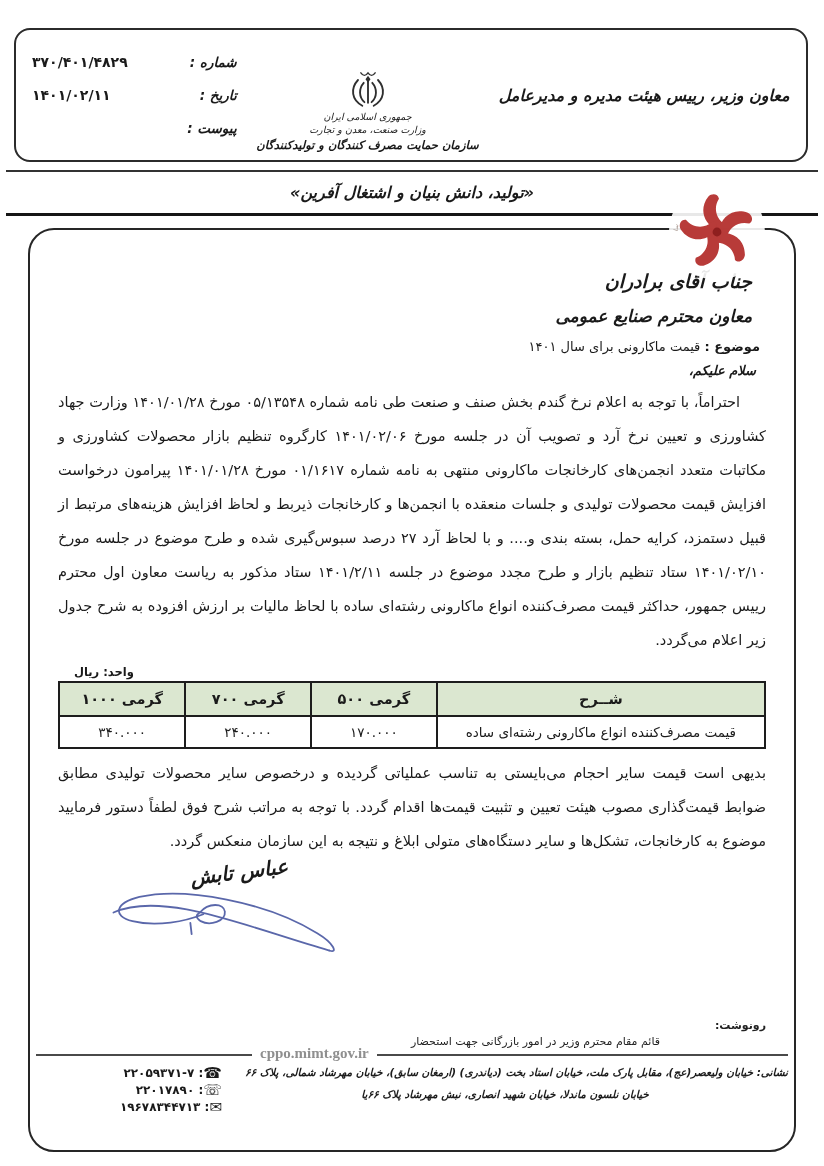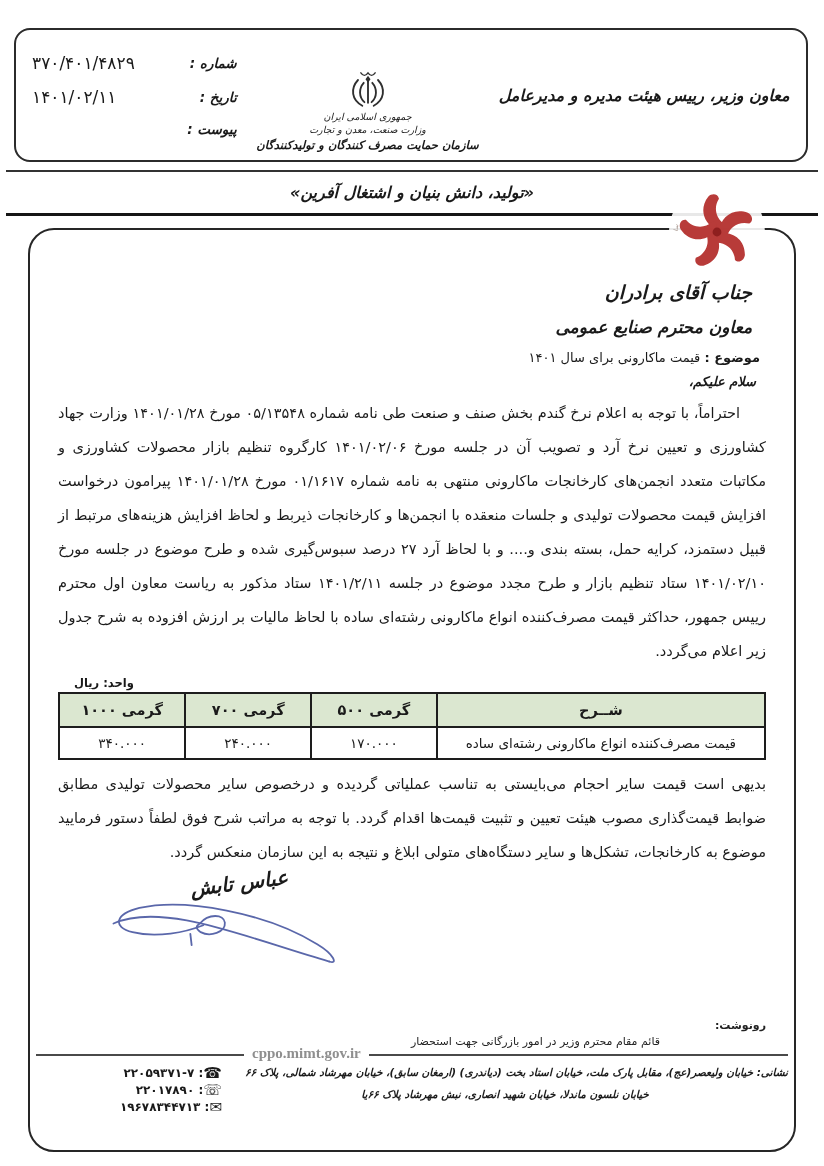--- a/index.html
+++ b/index.html
@@ -15,31 +15,31 @@
     display:flex; padding:8px 14px;
   }
   .lh-title{width:39%; display:flex; align-items:center; justify-content:center;}
   .lh-title .t{font-style:italic; font-weight:bold; font-size:16px; white-space:nowrap;}
   .lh-org{width:34%; display:flex; flex-direction:column; align-items:center; justify-content:flex-end; text-align:center;}
   .lh-org .small{font-size:9.5px; font-style:italic; line-height:13px;}
   .lh-org .big{font-size:11.5px; font-weight:bold; font-style:italic; white-space:nowrap; margin-top:2px;}
   .lh-meta{width:27%; display:flex; flex-direction:column; justify-content:space-around; padding:8px 2px;}
   .meta-row{display:flex; justify-content:space-between; align-items:center;}
   .meta-label{font-style:italic; font-weight:bold; font-size:13.5px;text-align:right;}
-  .meta-value{font-weight:normal; font-size:17px; direction:ltr;}
+  .meta-value{font-weight:bold; font-size:14px; direction:ltr;}
   
   .rule-top{position:absolute; top:170px; left:6px; right:6px; border-top:2px solid #333;}
   .slogan{position:absolute; top:176px; left:0; right:0; text-align:center;
           font-size:16px; font-weight:bold; font-style:italic; line-height:34px;}
   .rule-bottom{position:absolute; top:213px; left:6px; right:6px; border-top:3px solid #161616;}
   
   .main-box{
     position:absolute; left:28px; top:228px; width:768px; height:924px;
     border:2.5px solid #262626; border-radius:26px; box-sizing:border-box;
-    padding:37px 28px 0 28px;
+    padding:26px 28px 0 28px;
   }
   .addressee{font-size:19px; font-weight:bold; font-style:italic; text-align:right; margin:14px 14px 0 0;}
   .addressee-title{font-size:17px; font-weight:bold; font-style:italic; text-align:right; margin:14px 14px 0 0;}
   .subject{font-size:13px; text-align:right; margin:13px 6px 0 0;}
   .subject .lbl{font-weight:bold;}
   .salutation{font-size:13px; font-weight:bold; font-style:italic; text-align:right; margin:9px 10px 0 0;}
   .body-par{
     font-size:14.5px; line-height:34px; text-align:justify; margin:7px 0 0 0;
   }
   .body-par.first{text-indent:26px;}
@@ -57,21 +57,21 @@
   .sig-stroke{position:absolute; left:26px; top:16px;}
   
   .cc{position:absolute; left:28px; right:28px; bottom:102px; font-size:11px; color:#222;}
   .cc .cc-label{text-align:right; font-weight:bold;}
   .cc .i1{text-align:right; padding-left:0; padding-right:128px; margin-top:6px;}
   .cc .i2{text-align:right; padding-right:106px; margin-top:3px;}
   
   .footer-area{position:absolute; left:6px; right:6px; bottom:4px; height:92px;}
   .site-rule{border-top:2.5px solid #4a4a4a; position:relative;}
   .site{
-    position:absolute; left:208px; top:-11px; background:#fff; padding:0 8px;
+    position:absolute; left:216px; top:-11px; background:#fff; padding:0 8px;
     font-family:"Liberation Serif", serif; font-weight:bold; font-size:15px; color:#8f8f8f; direction:ltr;
   }
   .footer-cols{display:flex; direction:ltr; margin-top:10px;}
   .contact{width:178px; display:flex; flex-direction:column; gap:3px; padding-left:8px;}
   .contact-row{display:flex; direction:ltr; justify-content:flex-end; align-items:center; 
                font-size:12px; font-weight:bold;}
   .contact-row .ic{font-size:15px; line-height:14px;}
   .contact-row .val{direction:ltr;}
   .addresses{flex:1; font-size:10.5px; font-style:italic; font-weight:bold; color:#1c1c1c; direction:rtl;}
   .addr1{text-align:right; white-space:nowrap; padding-left:4px;}

